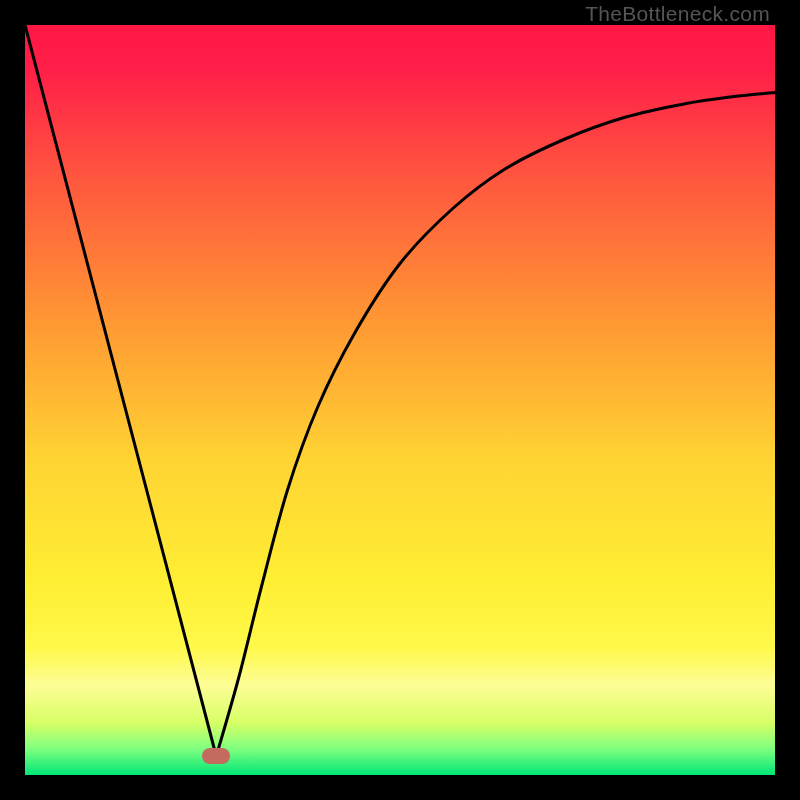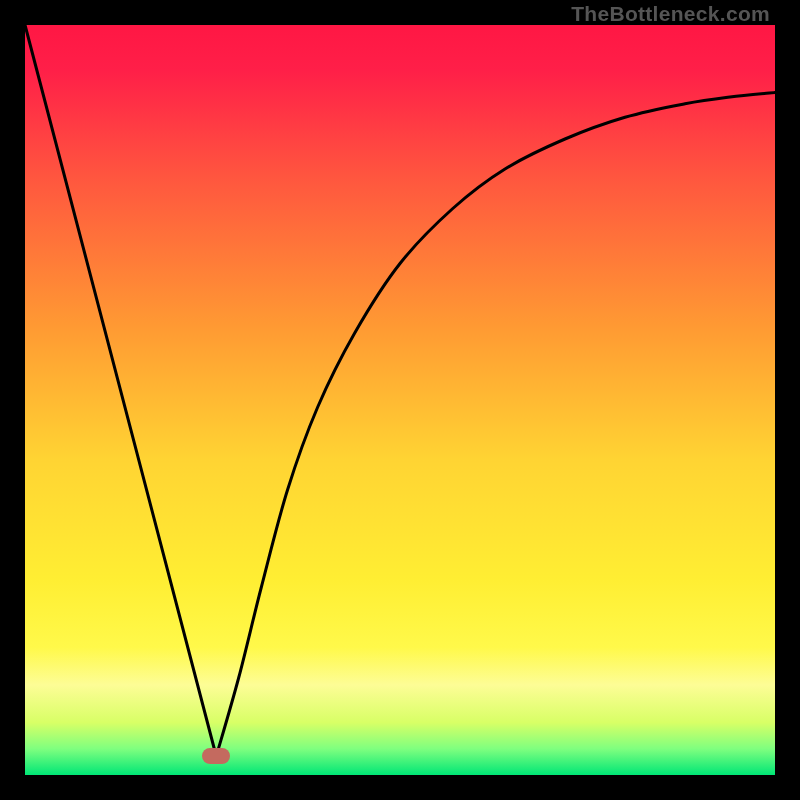--- a/index.html
+++ b/index.html
@@ -9,21 +9,20 @@
     height: 800px;
     background: #000;
     overflow: hidden;
     font-family: Arial, Helvetica, sans-serif;
   }
   .outer {
     width: 800px;
     height: 800px;
     background: #000;
     position: relative;
-    font-weight: bold;
   }
   .plot {
     position: absolute;
     left: 25px;
     top: 25px;
     width: 750px;
     height: 750px;
   }
   .gradient-bg {
     position: absolute;

